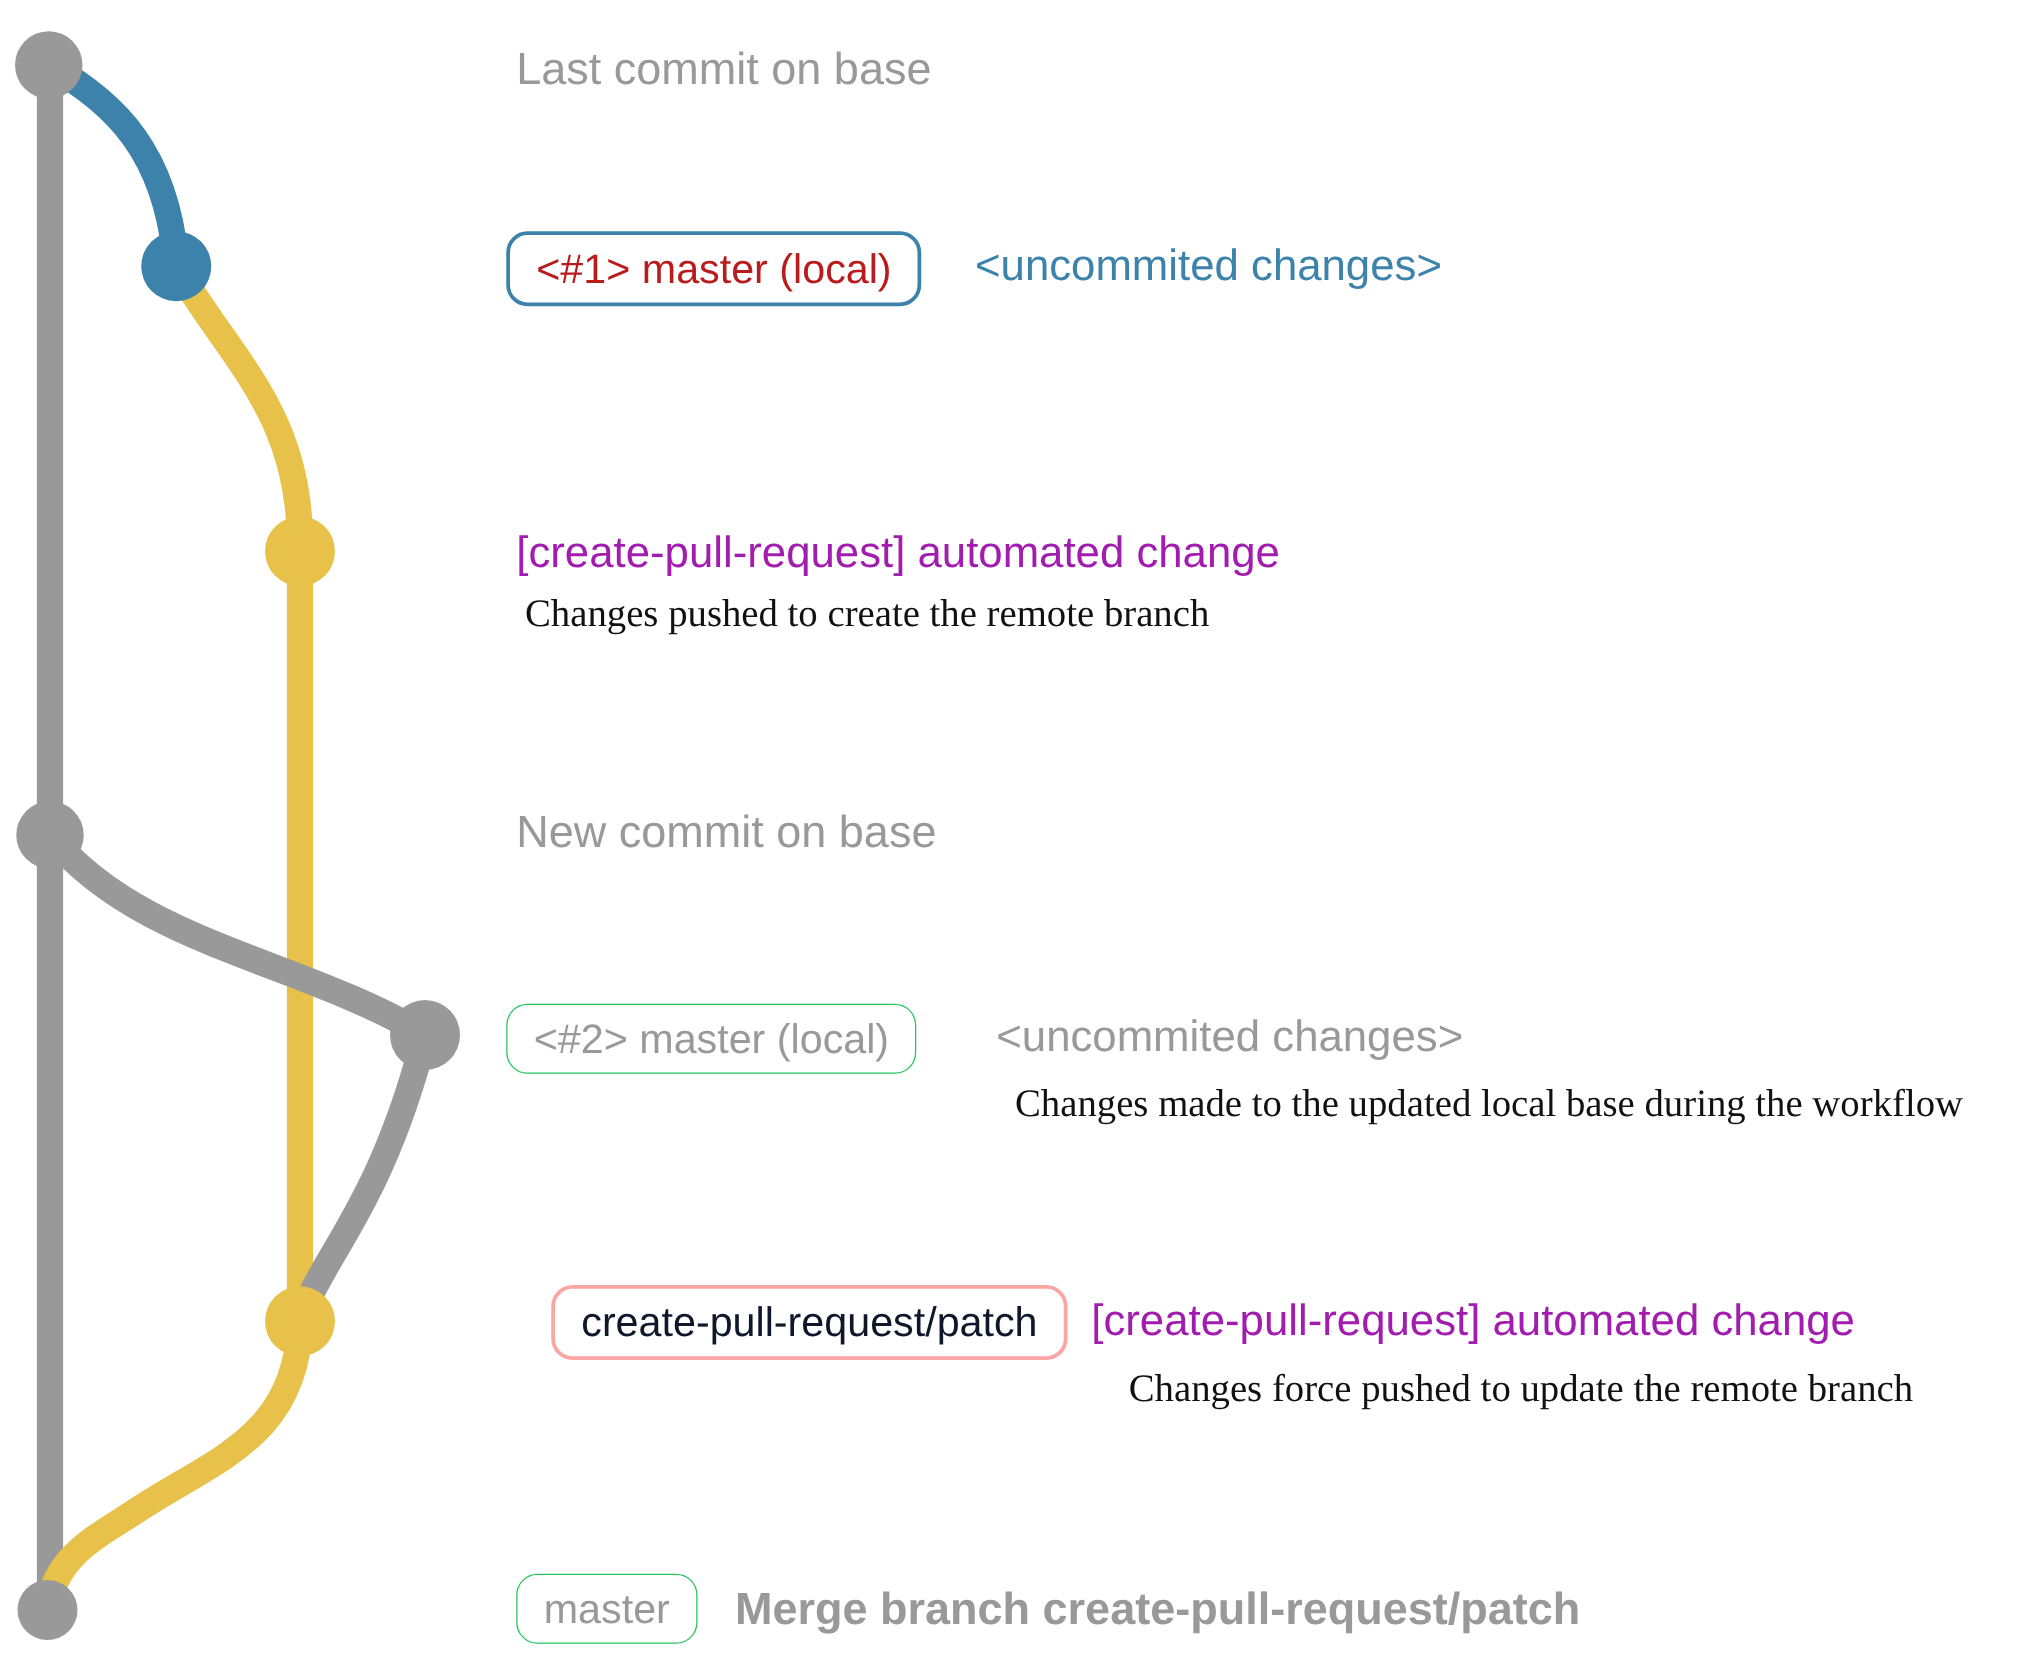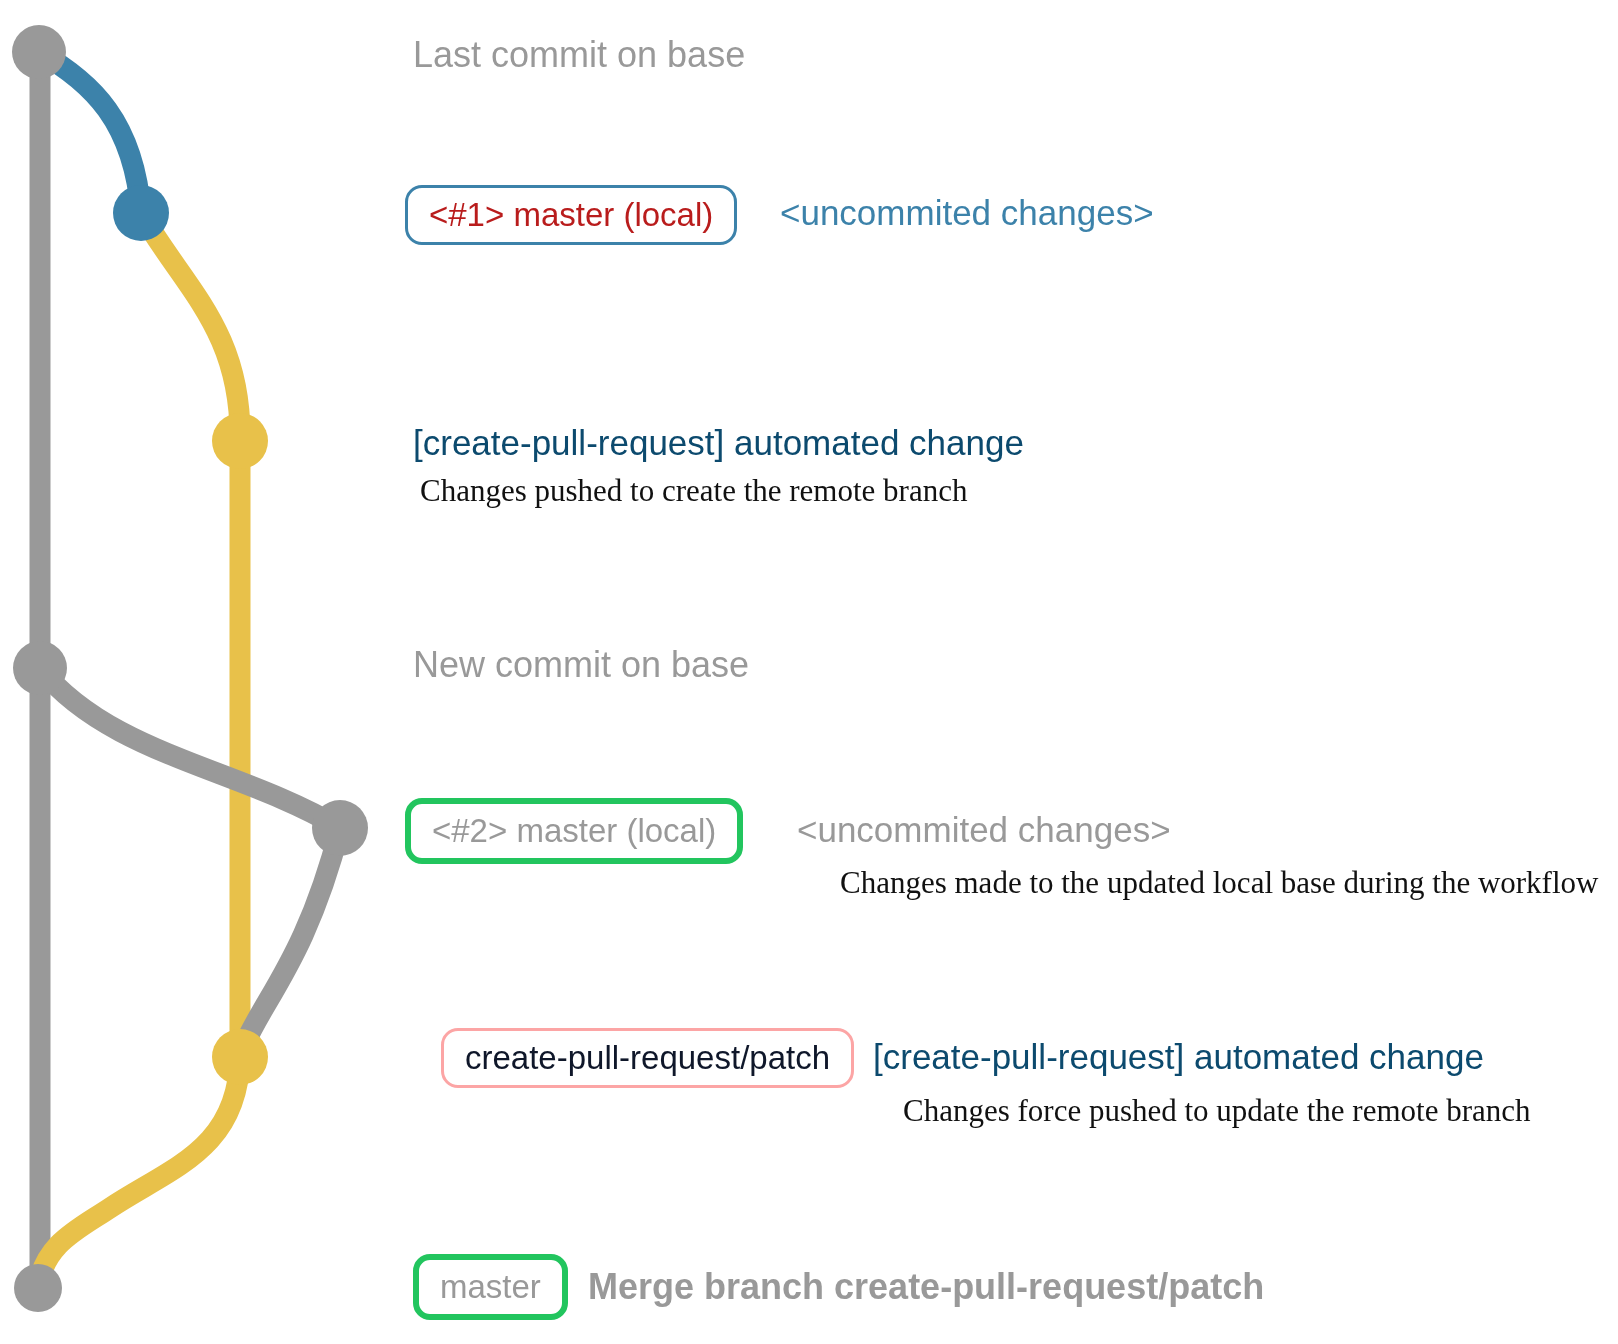--- a/index.html
+++ b/index.html
@@ -12,39 +12,39 @@
   }
   .graph-svg{position:absolute;left:0;top:0;}
   .txt{
     position:absolute;
     white-space:nowrap;
     transform:translateY(-50%);
     line-height:1.1;
   }
   .msg{font-size:36px;color:#999999;}
   .label-blue{font-size:35px;color:#3C82AA;}
-  .label-yellow{font-size:35px;color:#0c4a6e;}
+  .label-yellow{font-size:35px;color:#a21caf;}
   .label-gray{font-size:35px;color:#999999;}
   .desc{
     font-family:"Liberation Serif",serif;
     font-size:31px;color:#111111;
   }
   .badge{
     position:absolute;
     transform:translateY(-50%);
     display:flex;align-items:center;
     height:54px;
     padding:0 21px;
     border-radius:17px;
     font-size:33px;
     white-space:nowrap;
     background:#ffffff;
   }
   .badge-blue{border:3px solid #3C82AA;color:#b91c1c;}
-  .badge-gray{border:6px solid #22c55e;color:#999999;}
+  .badge-gray{border:1px solid #22c55e;color:#999999;}
   .badge-yellow{border:3px solid #fca5a5;color:#0f172a;margin-left:28px;}
 </style>
 </head>
 <body>
 
 <div class="stage">
 
   <svg class="graph-svg" width="1618" height="1344" viewBox="0 0 1618 1344">
 
     <path d="M40,52 L40,1288" stroke="#999999" stroke-width="21" fill="none"></path>
@@ -71,21 +71,21 @@
   <div class="badge badge-blue" style="left:405px;top:215px;">&lt;#1&gt; master (local)</div>
   <div class="txt label-blue" style="left:780px;top:213px;">&lt;uncommited changes&gt;</div>
 
   <div class="txt label-yellow" style="left:413px;top:443px;">[create-pull-request] automated change</div>
   <div class="txt desc" style="left:420px;top:491px;">Changes pushed to create the remote branch</div>
 
   <div class="txt msg" style="left:413px;top:665px;">New commit on base</div>
 
   <div class="badge badge-gray" style="left:405px;top:831px;">&lt;#2&gt; master (local)</div>
   <div class="txt label-gray" style="left:797px;top:830px;">&lt;uncommited changes&gt;</div>
-  <div class="txt desc" style="left:812px;top:883px;margin-left:28px;">Changes made to the updated local base during the workflow</div>
+  <div class="txt desc" style="left:812px;top:883px;">Changes made to the updated local base during the workflow</div>
 
   <div class="badge badge-yellow" style="left:413px;top:1058px;">create-pull-request/patch</div>
   <div class="txt label-yellow" style="left:873px;top:1057px;">[create-pull-request] automated change</div>
   <div class="txt desc" style="left:903px;top:1111px;">Changes force pushed to update the remote branch</div>
 
   <div class="badge badge-gray" style="left:413px;top:1287px;">master</div>
   <div class="txt msg" style="left:588px;top:1287px;font-weight:bold;">Merge branch create-pull-request/patch</div>
 
 </div>
 

